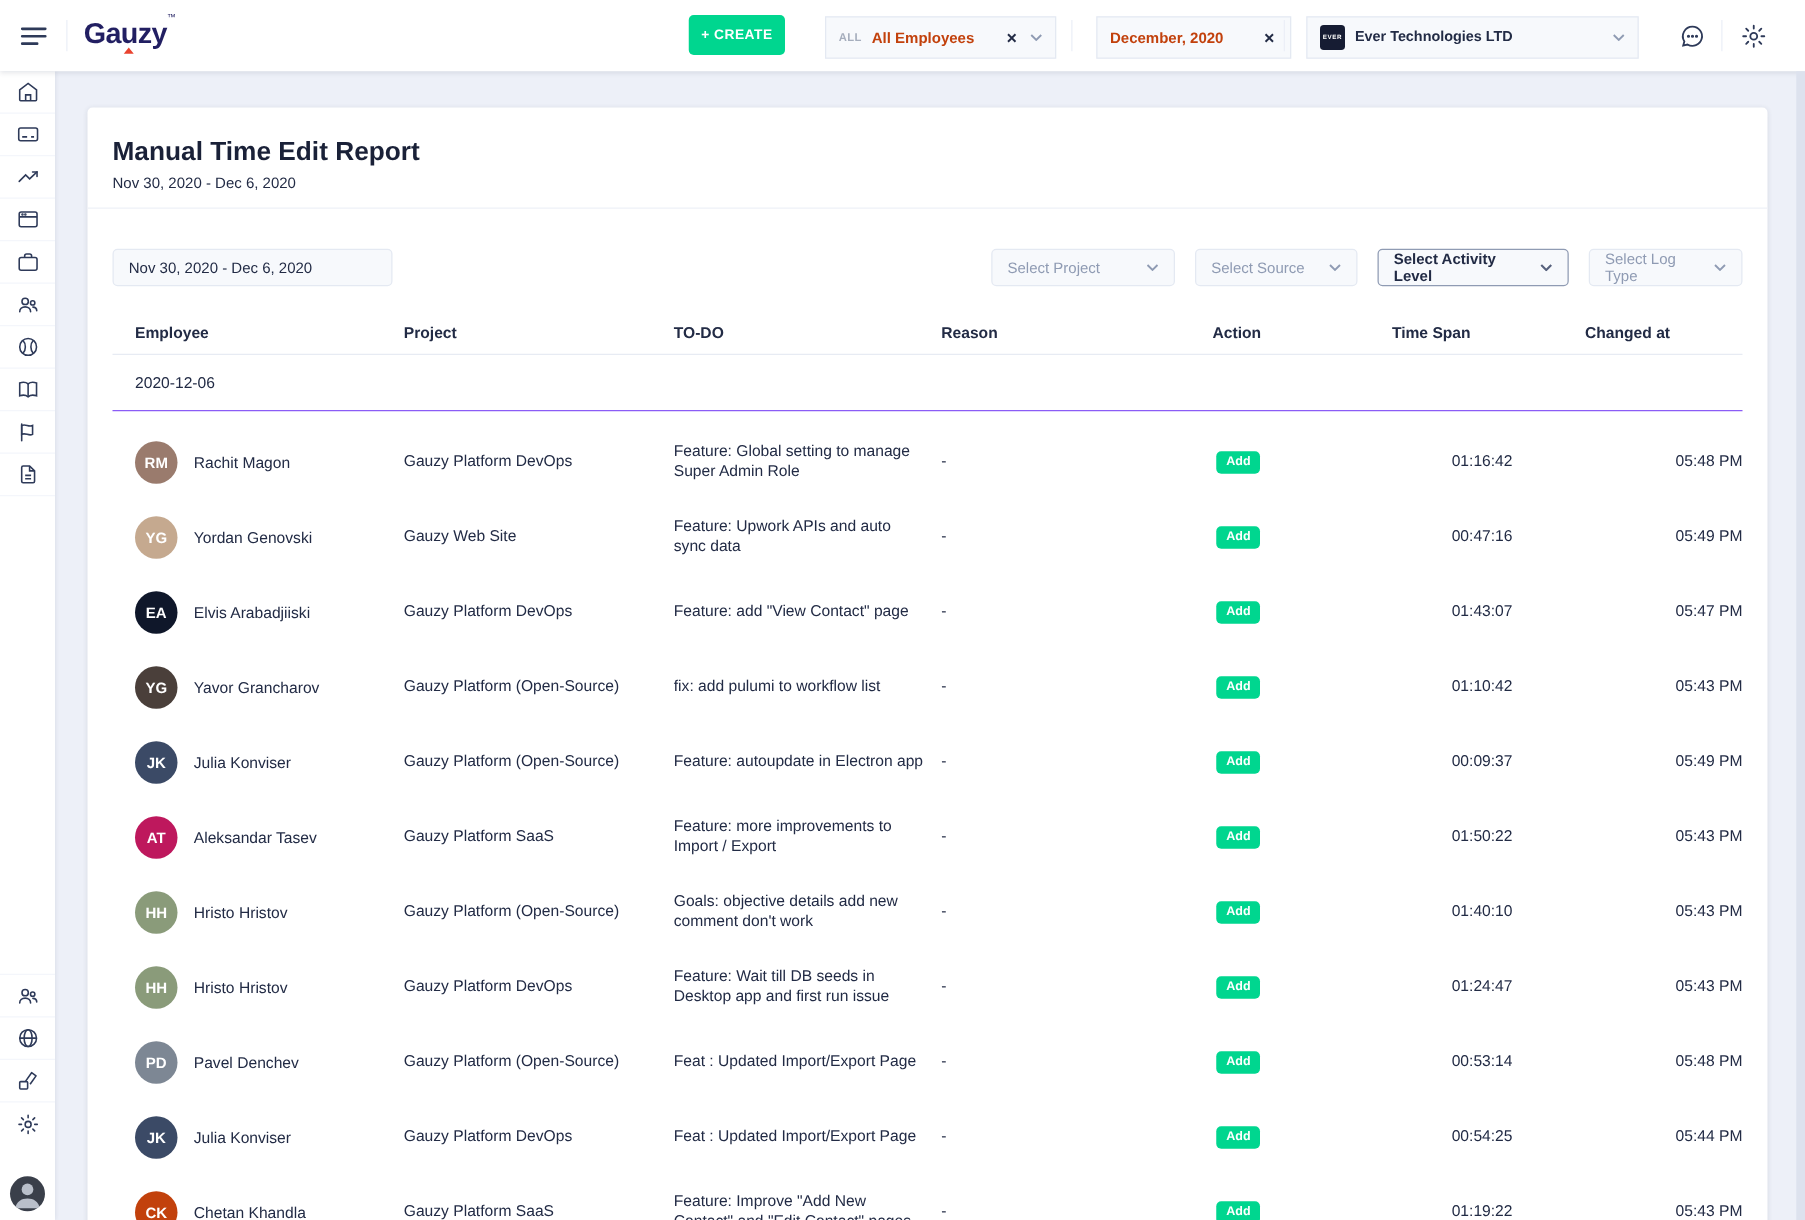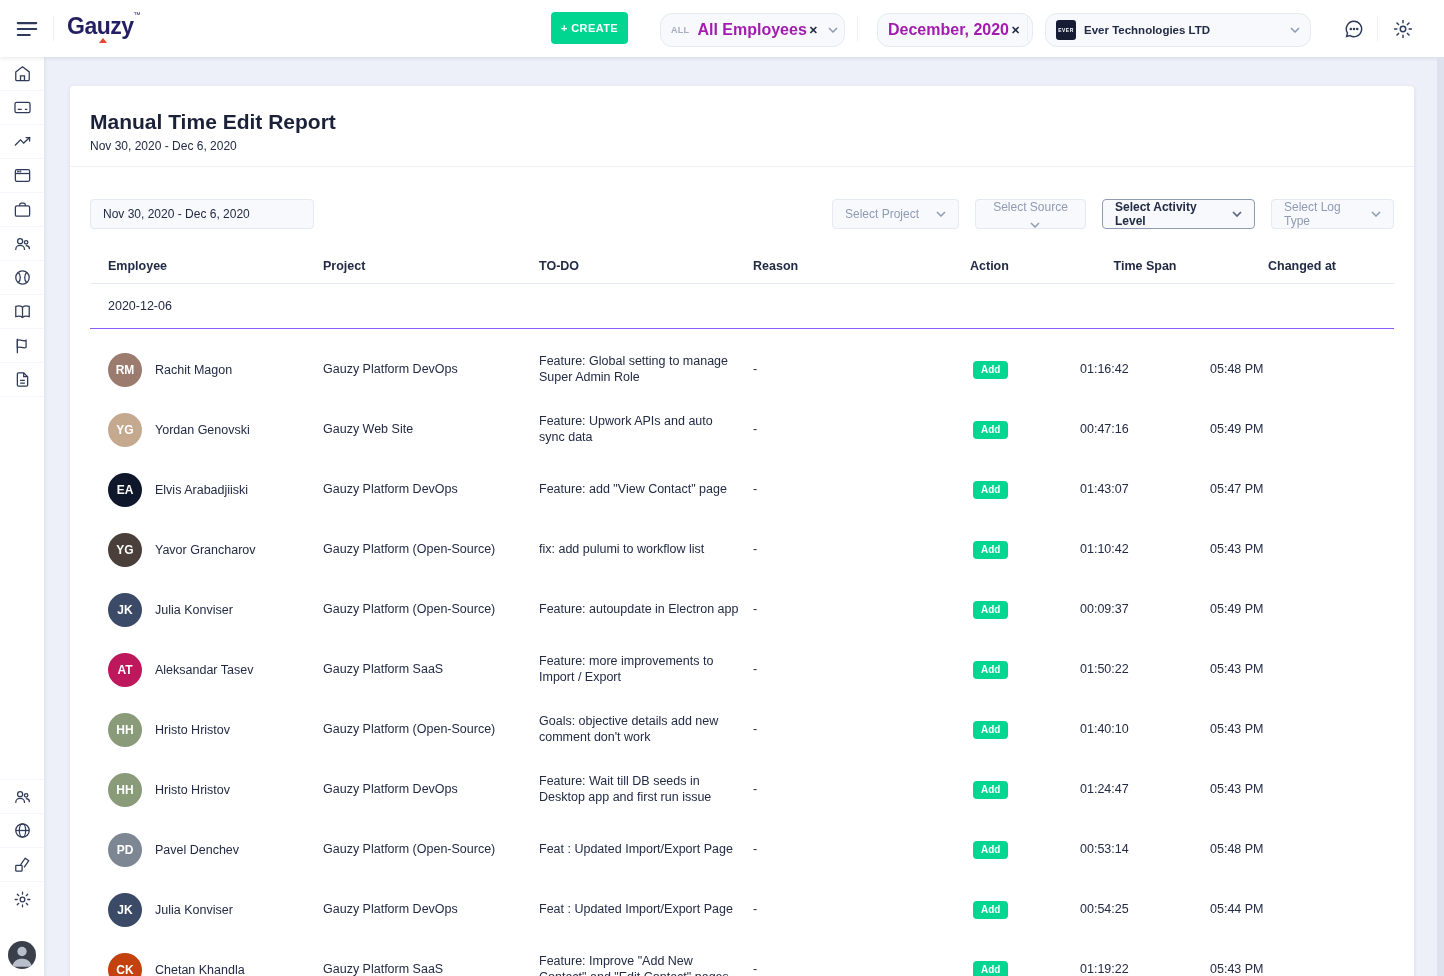--- a/index.html
+++ b/index.html
@@ -13,24 +13,24 @@
   .tdivider { position:absolute; top:16px; width:1px; height:25px; background:#eceff7; }
   .logo { position:absolute; left:67px; top:13px; font-size:23px; font-weight:bold; color:#221f62; letter-spacing:-.5px; }
   .logo .u { position:relative; display:inline-block; }
   .logo .u::after { content:""; position:absolute; left:50%; transform:translateX(-50%); bottom:-3px;
                     border-left:4px solid transparent; border-right:4px solid transparent; border-bottom:5px solid #e9432f; }
   .logo .tm { font-size:7px; vertical-align:top; position:relative; top:-2px; font-weight:normal; }
   .create-btn { position:absolute; left:551px; top:12px; width:77px; height:32px; background:#00d68f;
                 border:none; border-radius:4px; color:#fff; font-weight:bold; font-size:11px;
                 letter-spacing:.4px; cursor:pointer; font-family:inherit; }
   .pillbox { position:absolute; top:13px; height:30px; background:#f7f9fc; border:1px solid #e4e9f2;
-             border-radius:12px; display:flex; align-items:center; font-size:12px; color:#222b45; padding:16px 10px; cursor:pointer; }
+             border-radius:0; display:flex; align-items:center; font-size:12px; color:#222b45; padding:16px 10px; cursor:pointer; }
   .emp-box { left:660px; width:185px; }
   .emp-box .all { font-size:9px; font-weight:bold; color:#a6aebd; margin-right:8px; letter-spacing:.3px; }
-  .pill-val { font-weight:bold; font-size:16px; color:#a21caf; white-space:nowrap; }
+  .pill-val { font-weight:bold; font-size:12px; color:#c2410c; white-space:nowrap; }
   .clear-x { margin-left:auto; font-size:11px; font-weight:bold; color:#222b45; cursor:pointer; padding:0 2px; }
   .chev { margin-left:8px; display:inline-flex; }
   .date-box { left:877px; width:156px; }
   .org-box { left:1045px; width:266px; }
   .org-avatar { width:20px; height:20px; background:#161c33; border-radius:3px; color:#fff; font-size:5px;
                 font-weight:bold; display:flex; align-items:center; justify-content:center; margin-right:8px; letter-spacing:.5px; }
   .org-name { font-weight:bold; font-size:11.5px; }
   .top-icon { position:absolute; top:18px; width:22px; height:22px; cursor:pointer; }
   .chat-ic { left:1343px; }
   .gear-ic { left:1392px; }
@@ -53,39 +53,39 @@
   .title-block { padding:13px 20px 13px; border-bottom:1px solid #eef1f7;margin-top:11px; }
   .page-title { font-size:21px; font-weight:bold; color:#1a2138; }
   .page-subtitle { font-size:12px; color:#222b45; margin-top:5px; }
 
   .filter-row { display:flex; align-items:center; padding:32px 20px 0; }
   .fbox { height:30px; background:#f7f9fc; border:1px solid #e4e9f2; border-radius:4px;
           display:flex; align-items:center; padding:0 12px; font-size:12px; cursor:pointer; }
   .daterange { width:224px; color:#222b45; }
   .fselects { margin-left:auto; display:flex; gap:16px; }
   .fsel { color:#8f9bb3; justify-content:space-between; }
-  .sel-project { width:127px; }
-  .sel-source { width:111px;flex-direction:column; }
+  .sel-project { width:147px; }
+  .sel-source { width:130px; }
   .sel-activity { width:153px; border:1px solid #8f9bb3; color:#222b45; font-weight:bold; }
   .sel-logtype { width:123px; }
 
   .table-wrap { padding:0 20px; }
   .tgrid { display:grid; grid-template-columns:233px 216px 214px 217px 110px 130px 1fr; align-items:center; }
   .thead { margin-top:24px; padding:6px 0 10px; border-bottom:1px solid #e7ebf3;
            font-weight:bold; font-size:12.5px; color:#222b45; }
   .thead .c1, .grouprow, .trow .c1 { padding-left:18px; }
   .c6h, .c7h { text-align:center; }
   .grouprow { height:45px; line-height:45px; font-size:12.5px; color:#222b45; border-bottom:1px solid #8b5cf6; }
   .rows { padding-top:11px; }
   .trow { min-height:60px; font-size:12.5px; color:#222b45; }
   .cell-emp { display:flex; align-items:center; padding-left:18px; padding-right:10px; }
   .avatar { width:34px; height:34px; border-radius:50%; flex:0 0 34px; margin-right:13px; color:#fff;
             font-size:12px; font-weight:bold; display:inline-flex; align-items:center; justify-content:center;text-align:right; }
   .cell { padding-right:14px; line-height:1.25; }
-  .center { text-align:left; padding-right:0; }
+  .center { text-align:right; padding-right:0; }
   .badge { display:inline-block; margin-left:3px; background:#00d68f; color:#fff; font-size:10px;
            font-weight:bold; padding:3px 8px; border-radius:4px; }
   svg { display:block; }
 </style>
 </head>
 <body>
 
 <div class="topbar">
   <div class="hamburger">
     <svg width="26" height="26" viewBox="0 0 24 24">

